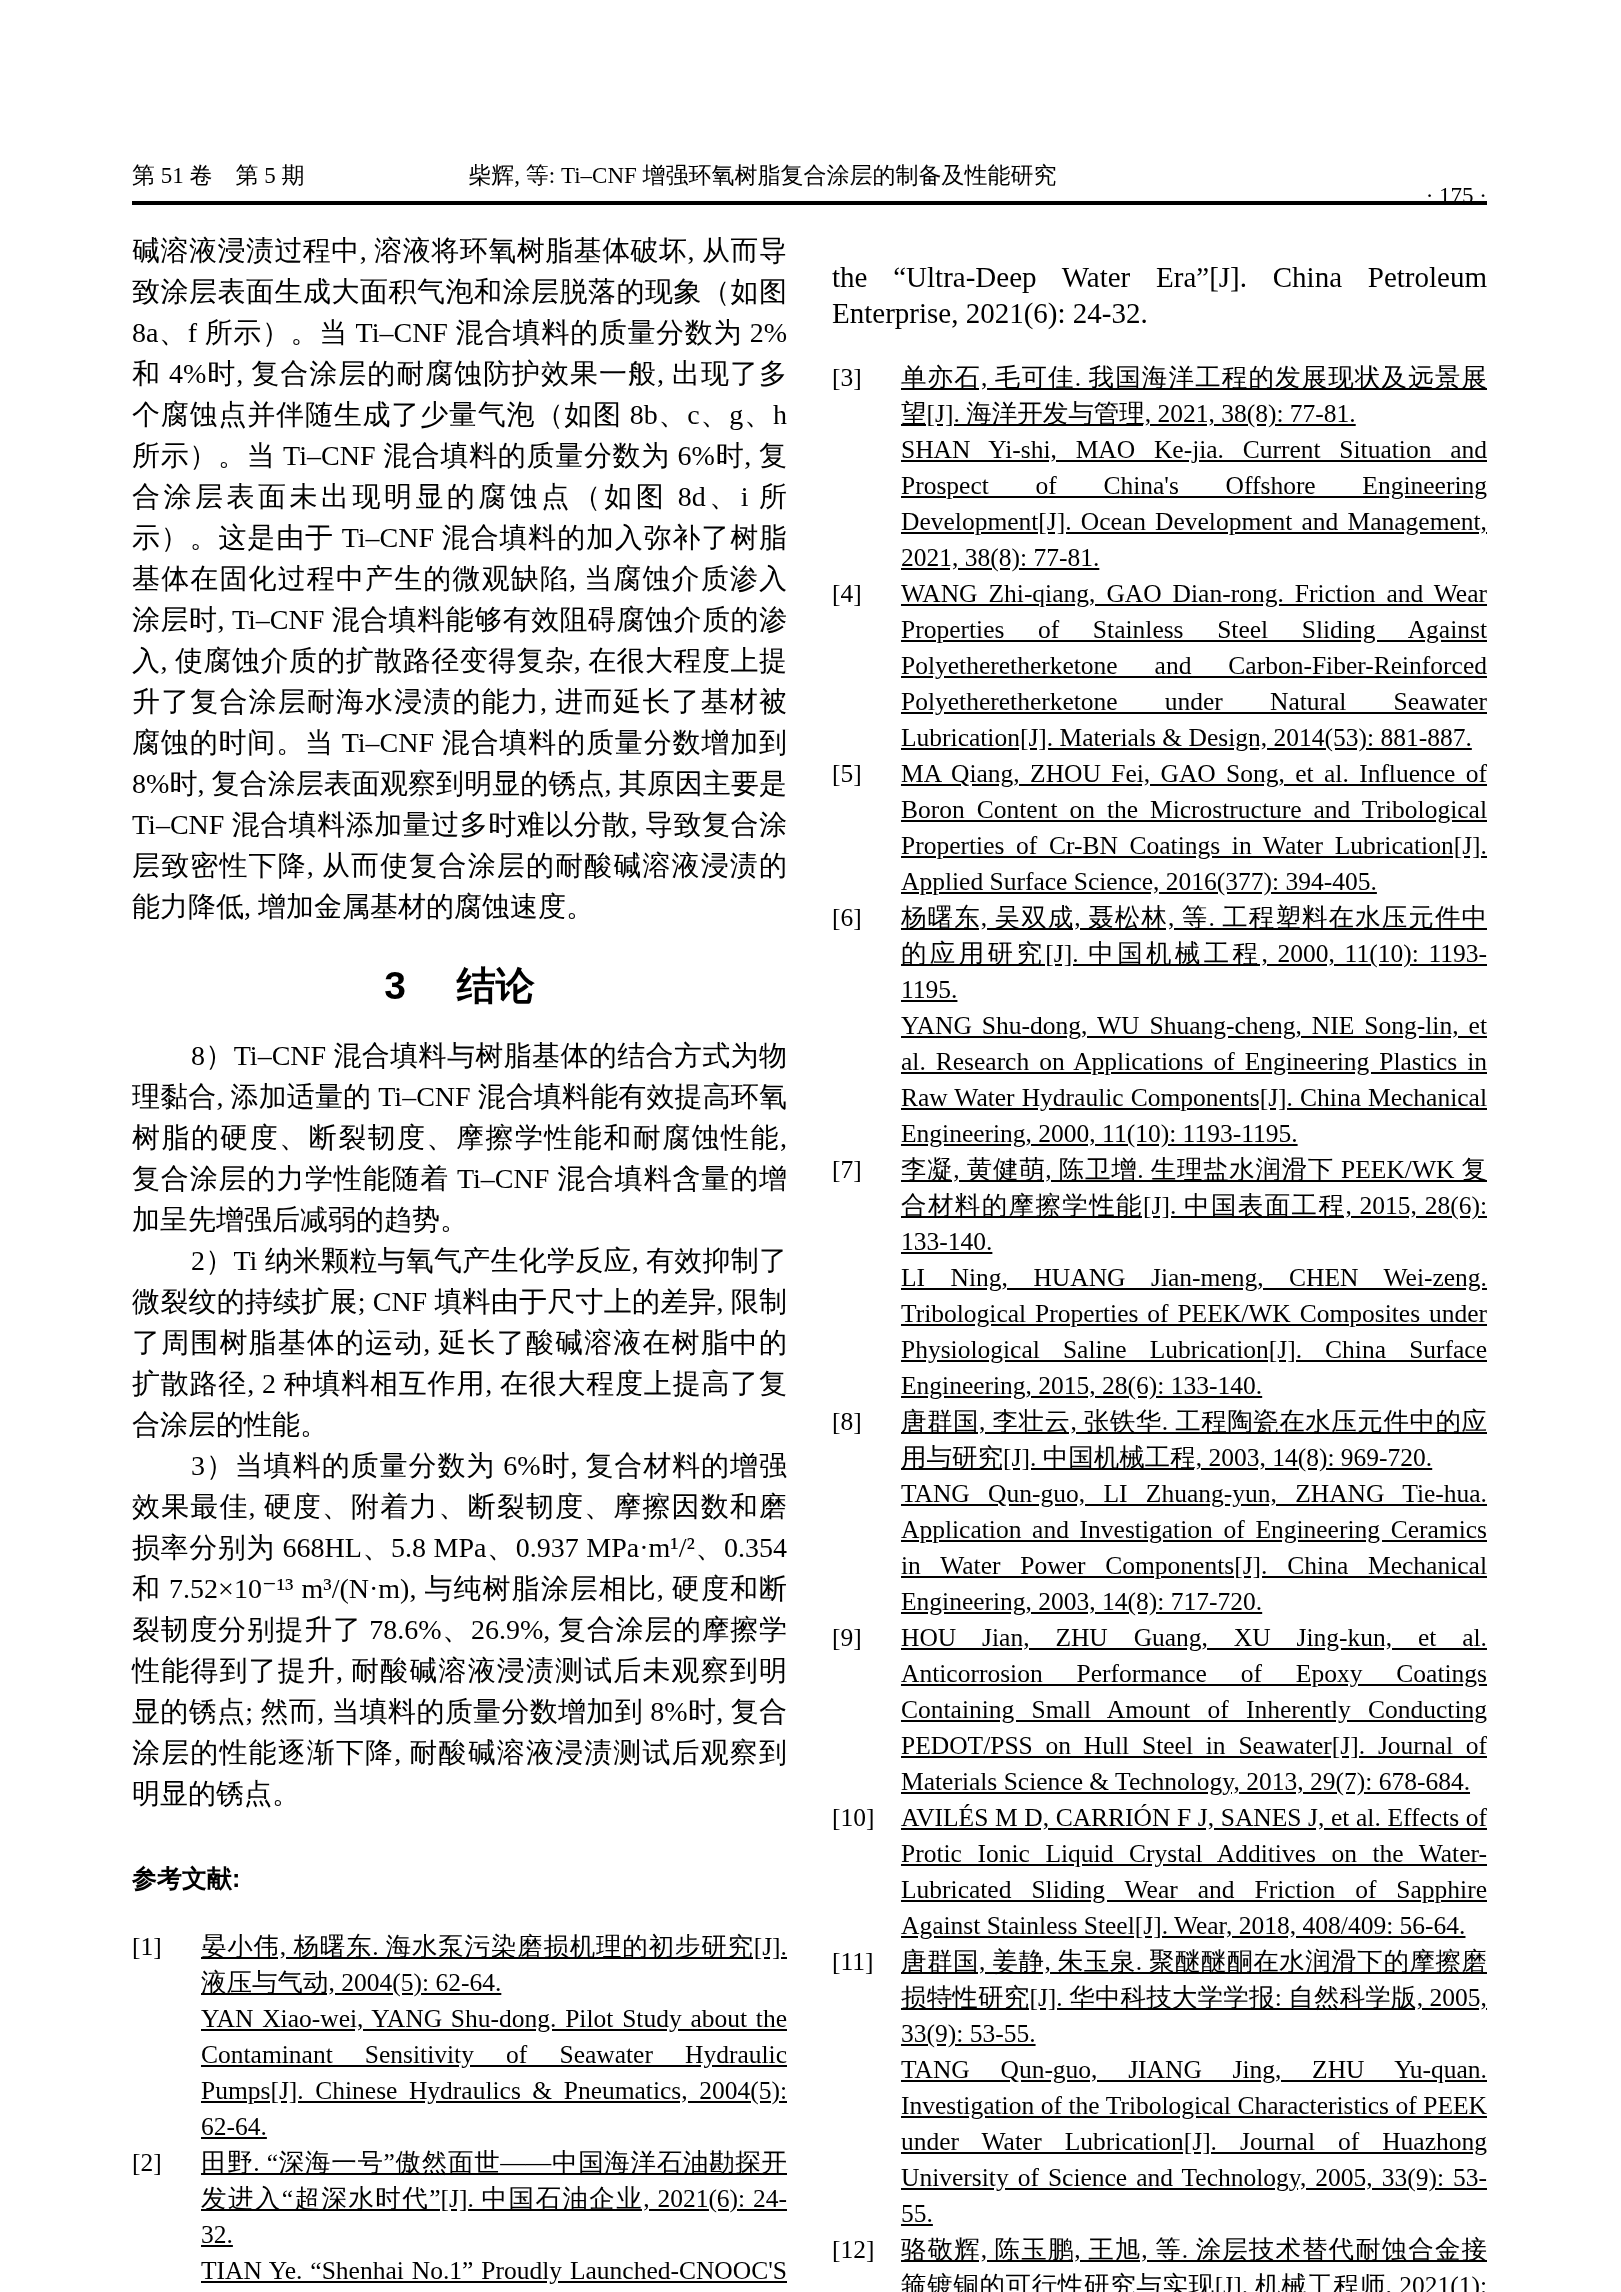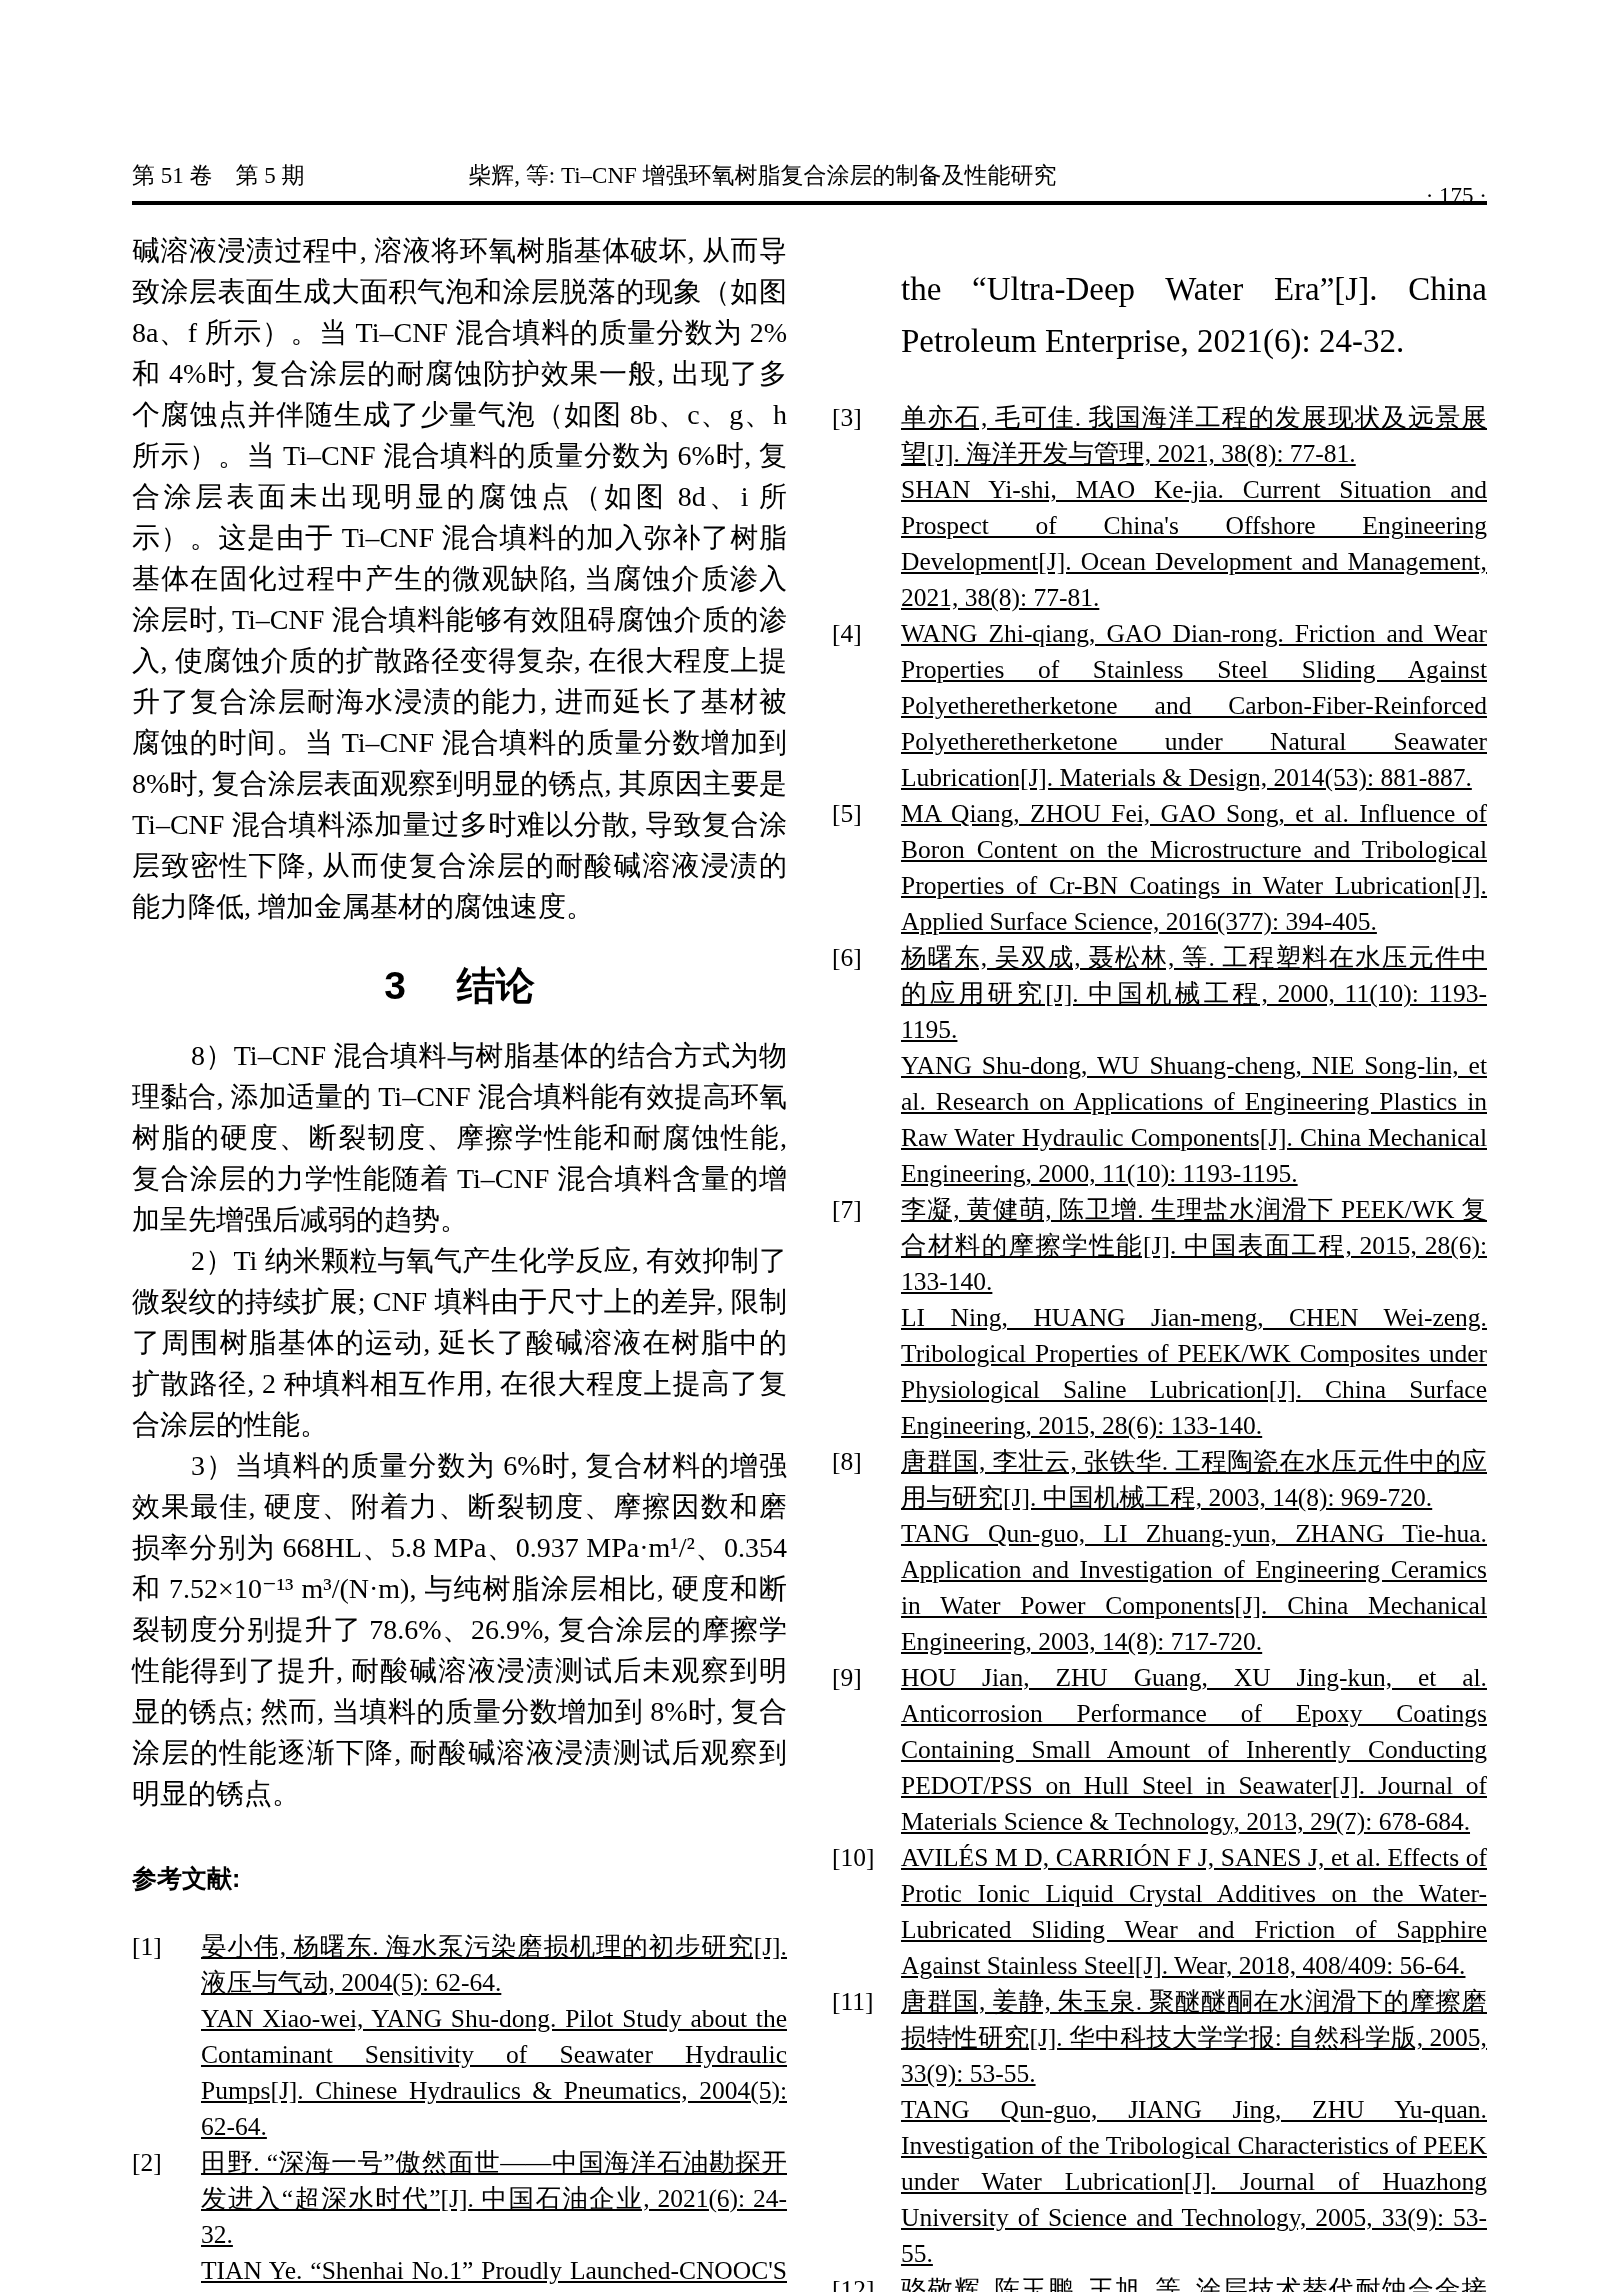--- a/index.html
+++ b/index.html
@@ -79,23 +79,22 @@
   .ref-num {
     width: 69px;
     flex: none;
   }
   .ref-body {
     flex: 1;
     text-align: justify;
   }
   .ref-body p { margin: 0; text-decoration: underline; }
   .ref-cont {
-    margin-left: 69px;
-    font-size: 33px;
-    line-height: 52px;
+    font-size: 29px;
+    line-height: 36px;
     text-align: justify;
   }
 </style>
 </head>
 <body>
 
 <div class="page-inner">
 
   <div class="pg-header">
     <span class="vol">第 51 卷　第 5 期</span>

